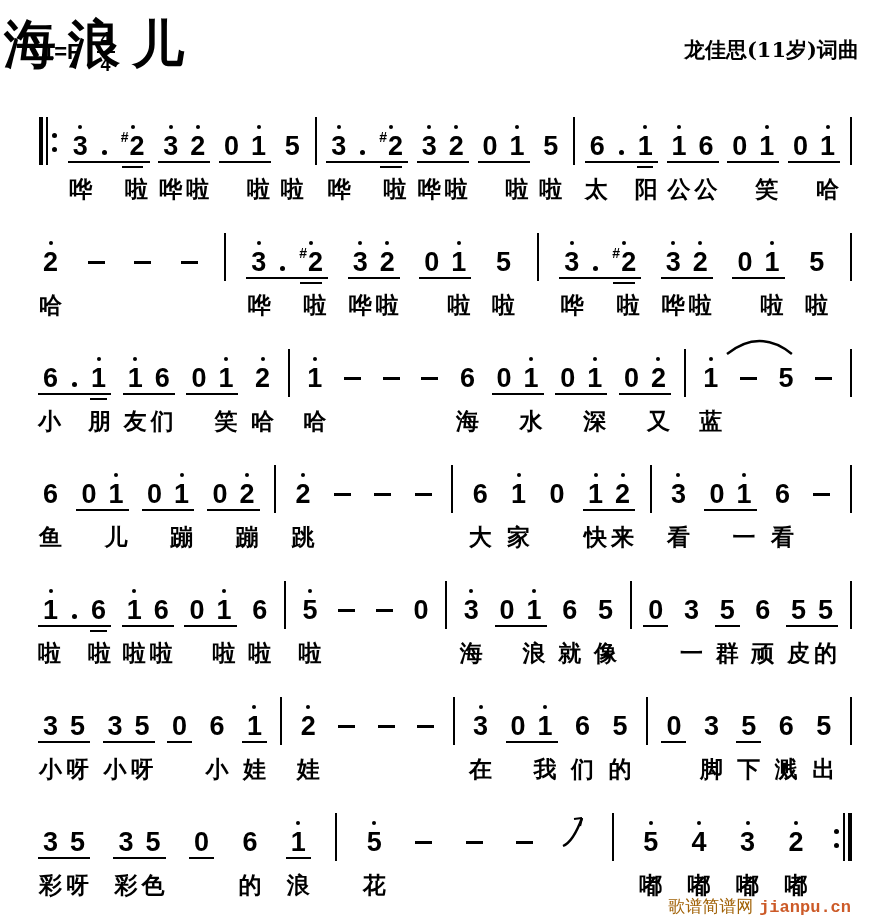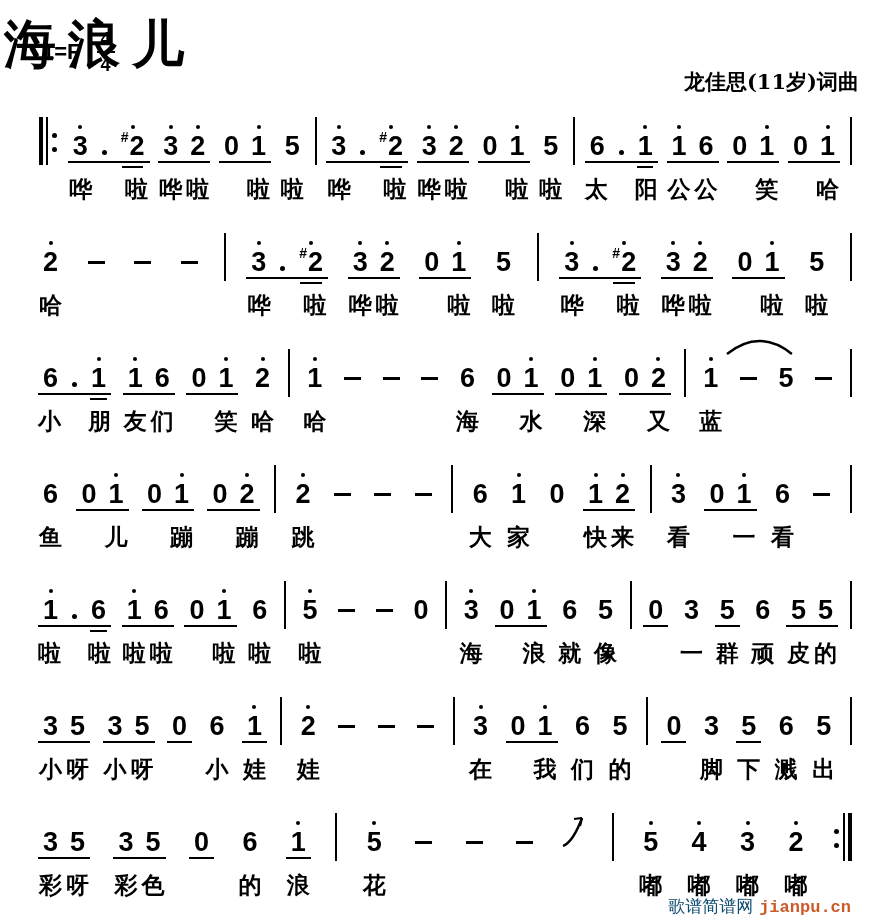--- a/index.html
+++ b/index.html
@@ -7,21 +7,21 @@
        font-family:"Liberation Sans",sans-serif;}
   .header{position:relative;height:96px;}
   .keysig{position:absolute;left:42px;top:30px;display:flex;align-items:center;gap:16px;
           font-weight:bold;font-size:22px;}
   .ts{display:inline-flex;flex-direction:column;align-items:center;font-size:18px;line-height:1;font-weight:bold;}
   .ts .num{border-bottom:2px solid #000;padding:0 4px 3px;}
   .ts .den{padding-top:3px;}
   .title{position:absolute;left:0;right:0;top:6px;margin:4px;text-align:left;
          font-size:52px;font-weight:900;letter-spacing:12px;font-family:"DejaVu Serif",serif;}
   .credit{position:absolute;right:32px;top:36px;font-size:21px;font-weight:bold;
-          font-family:"DejaVu Serif",serif;margin-top:32px;}
+          font-family:"DejaVu Serif",serif;}
   #score{padding:6px 36px 0;}
   .score-line{display:flex;justify-content:space-between;align-items:flex-start;
               position:relative;margin-bottom:15px;}
   .tok{position:relative;display:flex;flex-direction:column;margin:0 1px;}
   .nr{height:58px;display:flex;align-items:flex-end;}
   .col{position:relative;display:flex;flex-direction:column;align-items:center;
        justify-content:flex-end;padding:0 6px;flex:1;}
   .dgrow{display:flex;align-items:flex-start;}
   .dg{font-size:27px;font-weight:bold;line-height:28px;}
   .sh{font-size:14px;font-weight:bold;margin:-3px 1px 0 0;}
@@ -1899,14 +1899,14 @@
           </div>
           <div class="vline"></div>
           <div class="vline thick"></div>
         </div>
         <div class="lr"></div>
       </div>
     </div>
   </div>
 
 <div class="watermark">
-  <span class="wm-name" style="color: #0c4a6e;">歌谱简谱网</span><span class="wm-url" style="color: rgb(204, 90, 40);">jianpu.cn</span>
+  <span class="wm-name" style="color: #a16207;">歌谱简谱网</span><span class="wm-url" style="color: rgb(204, 90, 40);">jianpu.cn</span>
 </div>
 
 </body></html>

